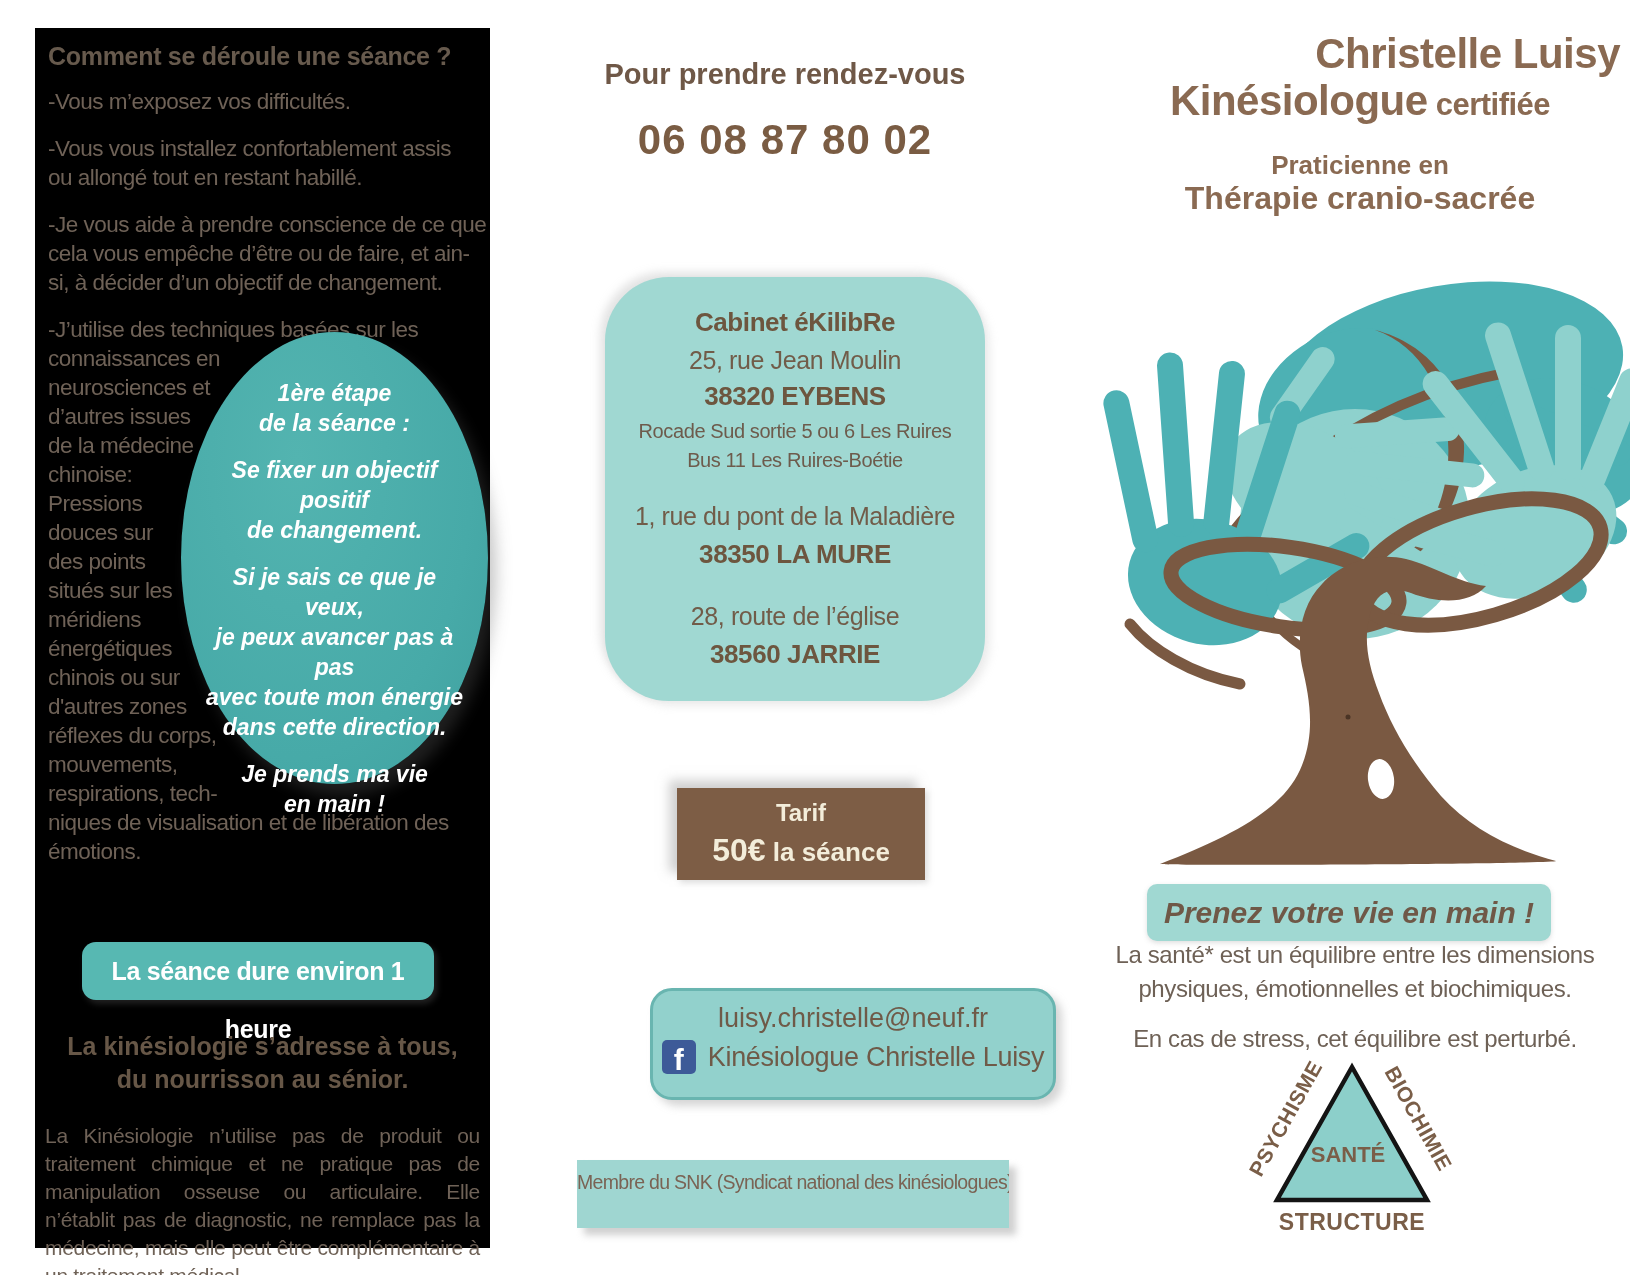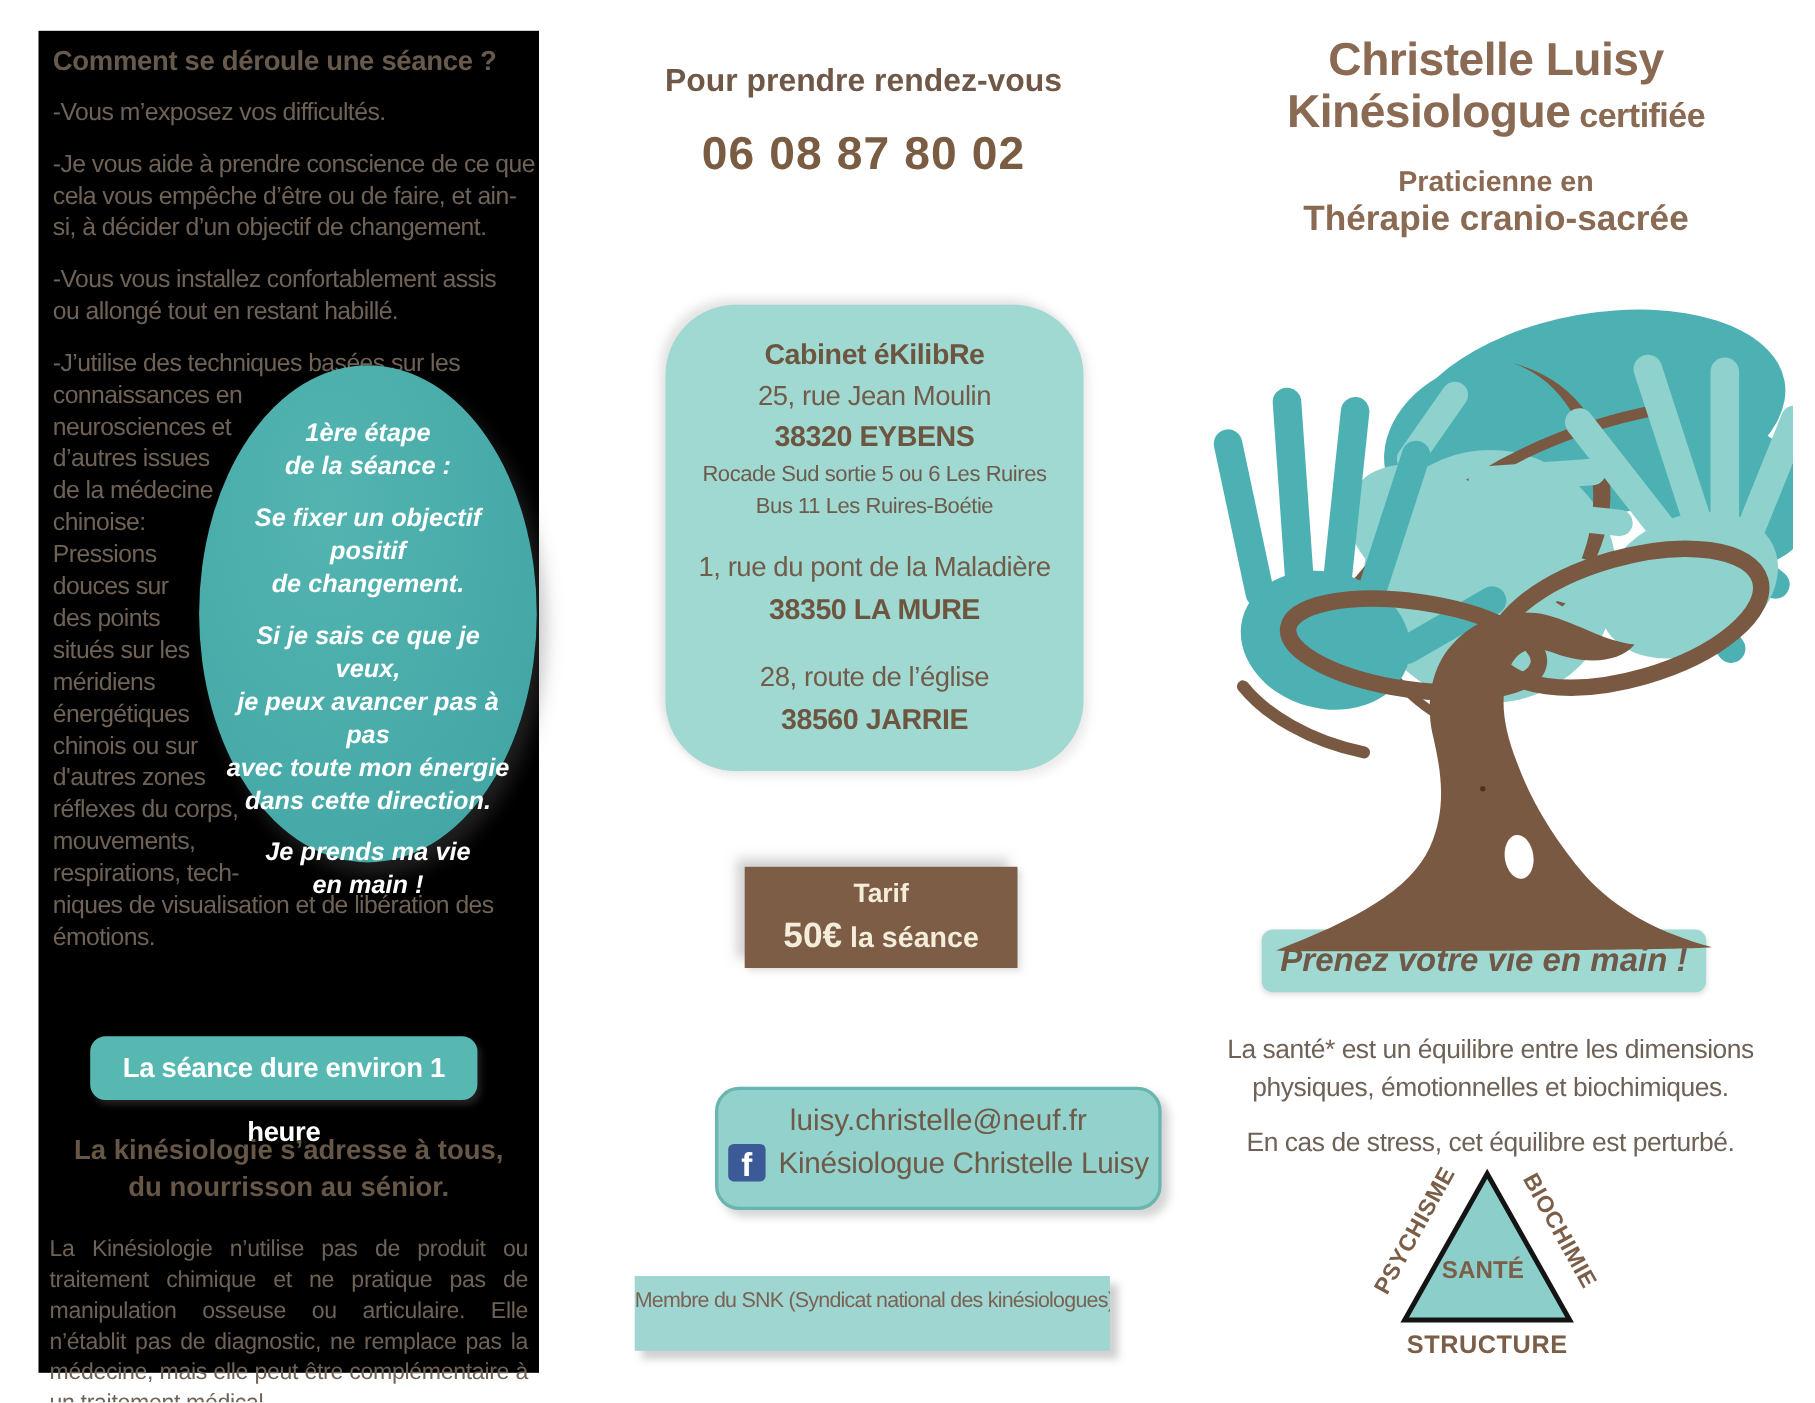--- a/index.html
+++ b/index.html
@@ -50,51 +50,51 @@
   .fb-icon{width:34px;height:34px;border-radius:5px;background:#3d5a98;color:#ffffff;font-size:30px;
            font-weight:bold;line-height:40px;text-align:center;overflow:hidden;flex:0 0 auto;}
   .fb-name{margin-left:12px;font-size:27px;letter-spacing:-0.3px;}
   .snk{position:absolute;left:577px;top:1160px;width:432px;height:68px;background:#9fd6d1;
        box-shadow:7px 7px 7px rgba(150,150,150,0.45);text-align:center;color:#7a6354;overflow:hidden;}
   .snk .s1{margin-top:11px;font-size:19.5px;letter-spacing:-0.7px;white-space:nowrap;}
   .snk .s2{margin-top:4px;font-size:19.5px;letter-spacing:-0.3px;}
 
   
   .r-title{position:absolute;left:1100px;top:30px;width:520px;text-align:center;color:#8a6a52;font-weight:bold;}
-  .r-name{font-size:42px;line-height:47px;letter-spacing:-0.5px;}
+  .r-name{font-size:42px;line-height:47px;letter-spacing:-0.5px;text-align:right;}
   .r-line2{font-size:42px;line-height:47px;letter-spacing:-0.5px;}
   .r-line2 .suffix{font-size:31px;}
   .r-sub1{margin-top:22px;font-size:26px;line-height:30px;}
   .r-sub2{font-size:32px;line-height:36px;}
   .tree{position:absolute;left:1090px;top:252px;width:540px;height:618px;z-index:2;pointer-events:none;}
-  .band{position:absolute;left:1147px;top:845px;width:404px;height:57px;background:#a0d8d2;border-radius:10px;
+  .band{position:absolute;left:1147px;top:884px;width:404px;height:57px;background:#a0d8d2;border-radius:10px;
         z-index:1;box-shadow:0 2px 5px rgba(150,150,150,0.3);
         color:#6f5847;font-size:30px;font-weight:bold;font-style:italic;text-align:center;line-height:57px;}
   .health{position:absolute;left:1085px;top:938px;width:540px;text-align:center;color:#6e6156;}
   .health .h1{margin:0;font-size:24px;line-height:34px;letter-spacing:-0.4px;white-space:pre-line;}
   .health .h2{margin:16px 0 0 0;font-size:24px;line-height:34px;letter-spacing:-0.4px;}
   .tri{position:absolute;left:1190px;top:1030px;width:330px;height:215px;}
   .tri text{font-family:"Liberation Sans",sans-serif;font-weight:bold;fill:#7a5e48;}
   .tri .tri-side{font-size:21px;letter-spacing:0.5px;}
   .tri .tri-center{font-size:22px;}
   .tri .tri-bottom{font-size:23px;letter-spacing:0.5px;}
 </style>
 </head>
 <body>
 
 <div class="page">
 
   <section class="lp">
     <h2>Comment se déroule une séance ?</h2>
     <p class="body">-Vous m’exposez vos difficultés.</p>
+    <p class="body">-Vous vous installez confortablement assis
+ou allongé tout en restant habillé.</p>
     <p class="body">-Je vous aide à prendre conscience de ce que
 cela vous empêche d’être ou de faire, et ain-
 si, à décider d’un objectif de changement.</p>
-    <p class="body">-Vous vous installez confortablement assis
-ou allongé tout en restant habillé.</p>
     <p class="body">-J’utilise des techniques basées sur les
 connaissances en
 neurosciences et
 d’autres issues
 de la médecine
 chinoise:
 Pressions
 douces sur
 des points
 situés sur les

